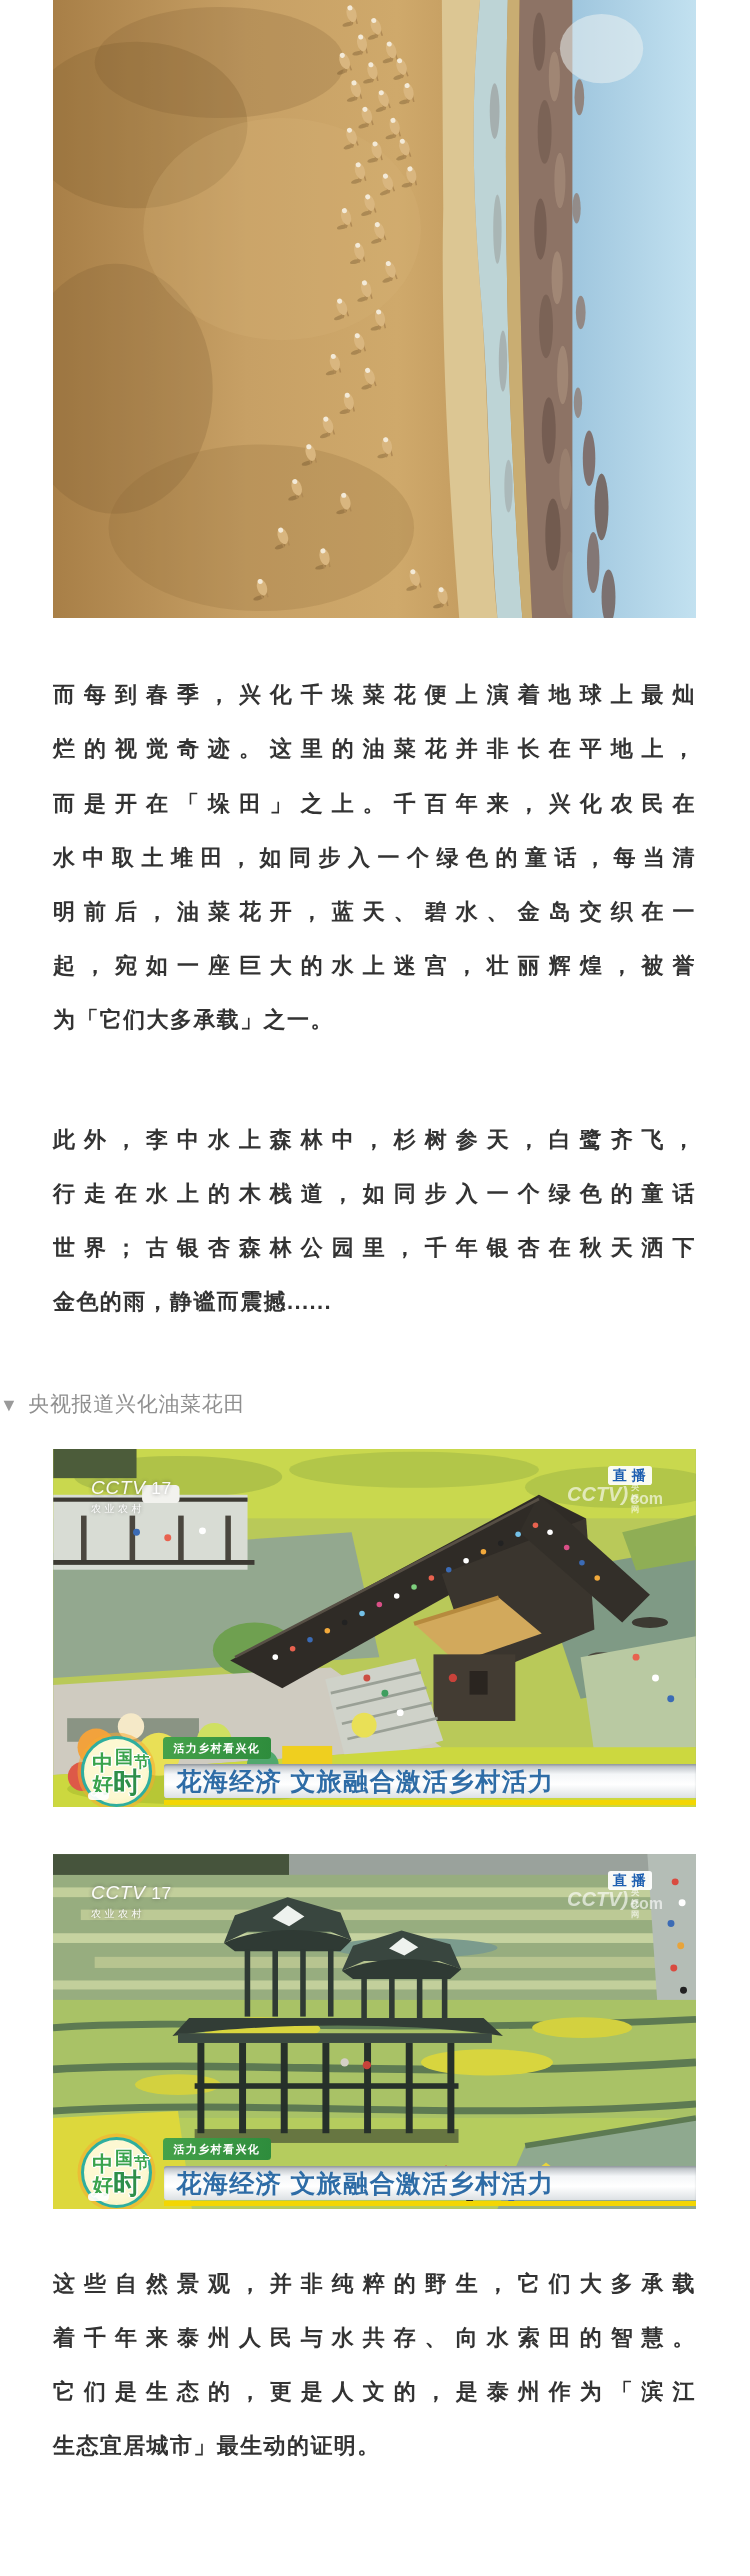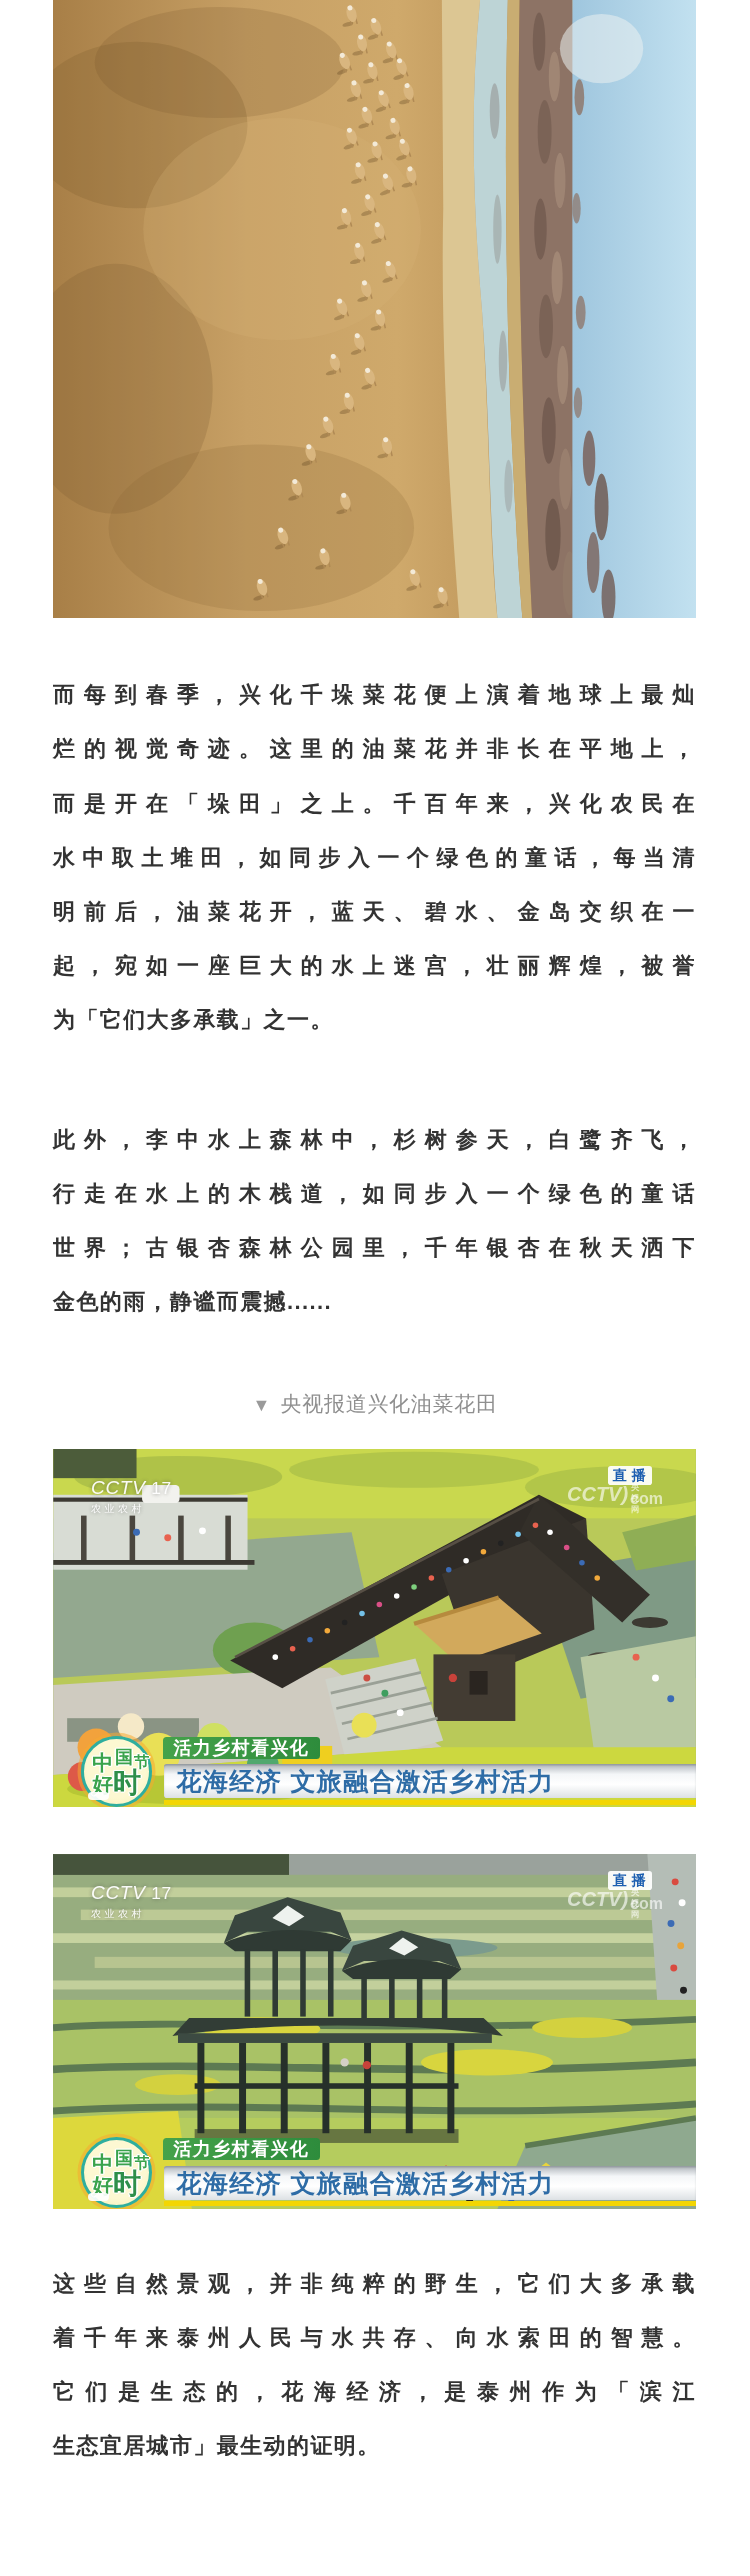--- a/index.html
+++ b/index.html
@@ -4,21 +4,21 @@
 <style>
   html,body{margin:0;padding:0;background:#ffffff;}
   body{width:750px;height:2576px;position:relative;overflow:hidden;
        font-family:"Liberation Sans","DejaVu Sans",sans-serif;}
   
   .line{position:absolute;left:53px;width:643px;font-size:22px;line-height:32px;
         color:#333333;letter-spacing:1.4px;text-align:justify;text-align-last:justify;
         white-space:nowrap;font-weight:bold;}
   .line.last{text-align-last:left;}
   
-  .caption{position:absolute;left:0;width:750px;text-align:center;color:#8f8f8f;
+  .caption{position:absolute;left:0;width:750px;color:#8f8f8f;
            font-size:21px;letter-spacing:0.7px;}
   .caption .tri{font-size:18px;margin-right:9.7px;color:#9a9a9a;}
   
   .hero{position:absolute;left:53px;top:0;width:643px;height:618px;overflow:hidden;background:#b98d4f;}
   .video{position:absolute;left:53px;width:643px;overflow:hidden;background:#9db387;}
   .video svg{position:absolute;left:0;top:0;}
   
   .tvlogo{position:absolute;left:38px;top:28px;color:#ffffff;
           text-shadow:0 0 4.2px rgba(60,60,60,.6);opacity:.94;}
   .tvlogo .row1{font-size:19px;font-weight:normal;letter-spacing:0.7px;font-style:italic;}
@@ -40,21 +40,21 @@
         text-shadow:-1.4px 0 #fff,1.4px 0 #fff,0 -1.4px #fff,0 1.4px #fff,-0.7px -0.7px #fff,0.7px 0.7px #fff;}
   .fest .c0{left:8.3px;top:9.7px;font-size:21px;}
   .fest .c1{left:31px;top:5.6px;font-size:18px;}
   .fest .c2{left:8.3px;top:32px;font-size:21px;}
   .fest .c3{left:29px;top:25px;font-size:28px;color:#2e8f4a;}
   .fest .c4{left:50px;top:12.5px;font-size:15.3px;}
   .fest .cloud{position:absolute;left:4.2px;top:53px;width:21px;height:7.6px;background:#fff;
         border-radius:5.6px;opacity:.92;}
   
   .tag{position:absolute;left:110px;height:22px;line-height:22px;padding:0 10.4px;
-       background:linear-gradient(90deg,#45a24a,#2e8c3c);color:#ffffff;font-size:18px;
+       background:linear-gradient(90deg,#45a24a,#2e8c3c);color:#ffffff;font-size:11px;
        font-weight:bold;letter-spacing:1.4px;border-radius:3.5px 3.5px 3.5px 0;}
   .banner{position:absolute;left:111px;width:532px;height:34px;border-radius:2.8px 0 0 2.8px;
        background:linear-gradient(180deg,#aeb4ba 0%,#f4f6f8 30%,#ffffff 60%,#dde1e4 100%);
        box-shadow:inset 0 1.4px 1.4px rgba(120,126,132,.5);}
   .banner span{display:block;margin-left:12.5px;font-size:25px;font-weight:bold;color:#2e6ca6;
        line-height:35px;letter-spacing:1.4px;white-space:nowrap;}
   .ybar{position:absolute;left:111px;width:532px;height:4.9px;background:#f3d602;}
 </style>
 </head>
 <body>
@@ -402,16 +402,16 @@
   <div class="tag" style="top:284px">活力乡村看兴化</div>
   <div class="banner" style="top:312px">
     <span>花海经济 文旅融合激活乡村活力</span>
   </div>
   <div class="ybar" style="top:347px"></div>
 </div>
 
 <div>
   <div class="line" style="top:2268px">这些自然景观，并非纯粹的野生，它们大多承载</div>
   <div class="line" style="top:2322px">着千年来泰州人民与水共存、向水索田的智慧。</div>
-  <div class="line" style="top:2376px">它们是生态的，花海经济，是泰州作为「滨江</div>
+  <div class="line" style="top:2376px">它们是生态的，更是人文的，是泰州作为「滨江</div>
   <div class="line last" style="top:2430px">生态宜居城市」最生动的证明。</div>
 </div>
 
 
 </body></html>

